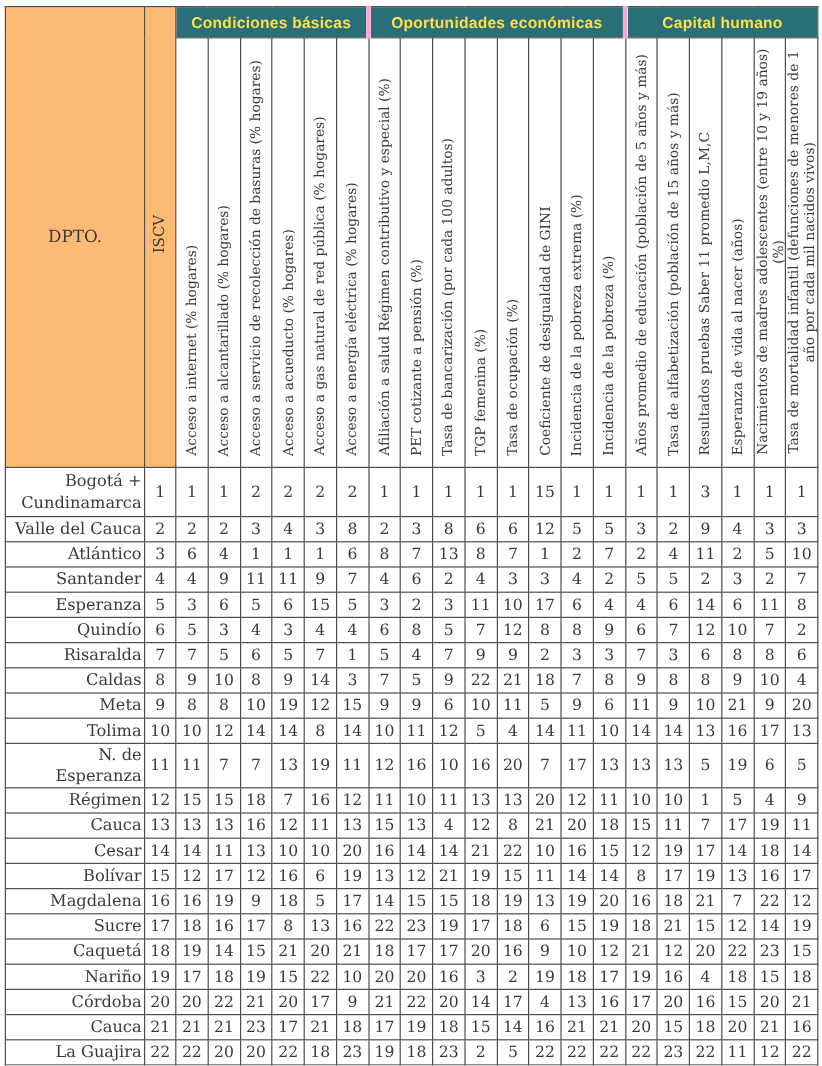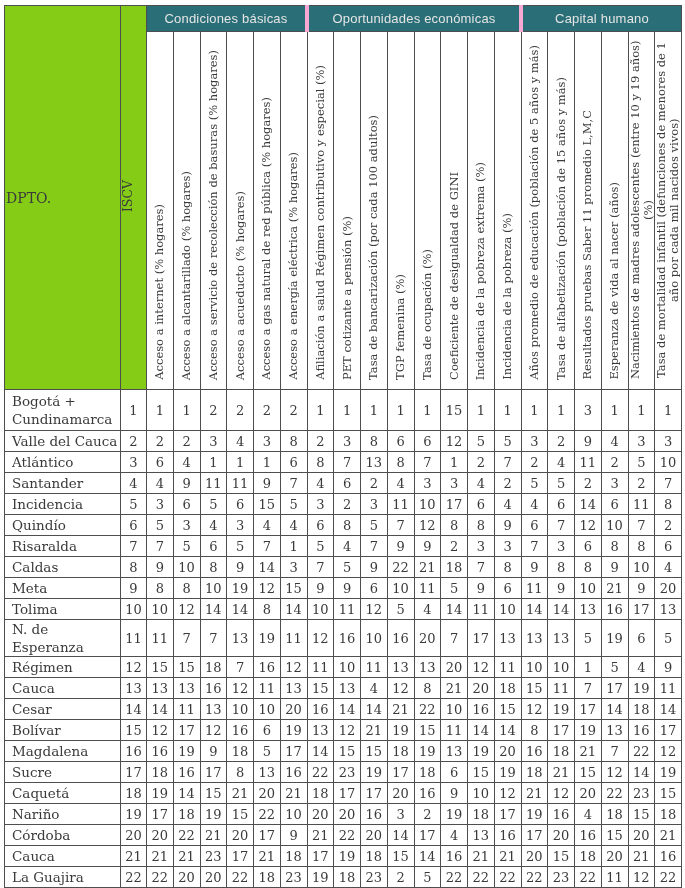--- a/index.html
+++ b/index.html
@@ -8,36 +8,36 @@
     --text:#3a3a3a;
   }
   html,body{margin:0;padding:0;background:#fff;}
   body{width:685px;height:888px;overflow:hidden;font-family:"DejaVu Serif", serif;color:var(--text);}
   .wrap{padding:5px 2px 2px 4px;}
   table{border-collapse:collapse;table-layout:fixed;width:678px;}
   td,th{border:1px solid var(--border);overflow:hidden;}
   
   th.group{
     background:var(--teal);
-    color:#e5e5e5;
+    color:#fde047;
     font-family:"Liberation Sans", sans-serif;
-    font-weight:normal;
+    font-weight:bold;
     font-size:13px;
     height:25px;
     padding:0;
     letter-spacing:0.2px;
   }
   th.group + th.group{border-left:4px solid #f9a8d4;}
   
   th.corner{
     font-weight:normal;
     font-size:14px;
-    text-align:left;
+    text-align:center;
     vertical-align:middle;
-    background:#84cc16;
+    background:#fdba74;
   }
   
   th.vh{
     height:352px;
     vertical-align:bottom;
     text-align:center;
     padding:0 0 5px 0;
     font-weight:normal;
     background:#fff;
   }
@@ -48,21 +48,21 @@
     font-size:11.5px;
     line-height:1.15;
     max-height:340px;
     color:var(--text);
     font-weight:normal;
   }
   th.iscv{vertical-align:middle;padding:0;}
   th.iscv .vtext{font-size:12.5px;}
   
   td.dept{
-    text-align:left;
+    text-align:right;
     padding:0 2px 0 7px;
     font-size:13.5px;
     line-height:1.35;
   }
   td.num{
     text-align:center;
     font-size:13px;
     padding:0;
   }
   tr.datarow{height:21px;}
@@ -199,21 +199,21 @@
           <td class="num">4</td>
           <td class="num">2</td>
           <td class="num">5</td>
           <td class="num">5</td>
           <td class="num">2</td>
           <td class="num">3</td>
           <td class="num">2</td>
           <td class="num">7</td>
         </tr>
         <tr class="datarow">
-          <td class="dept">Incidencia</td>
+          <td class="dept">Esperanza</td>
           <td class="num">5</td>
           <td class="num">3</td>
           <td class="num">6</td>
           <td class="num">5</td>
           <td class="num">6</td>
           <td class="num">15</td>
           <td class="num">5</td>
           <td class="num">3</td>
           <td class="num">2</td>
           <td class="num">3</td>

